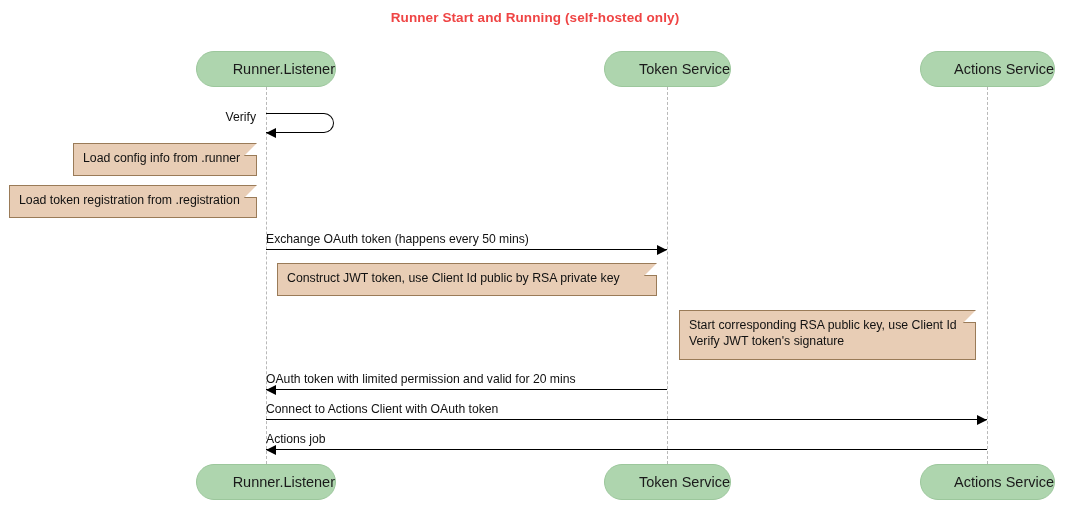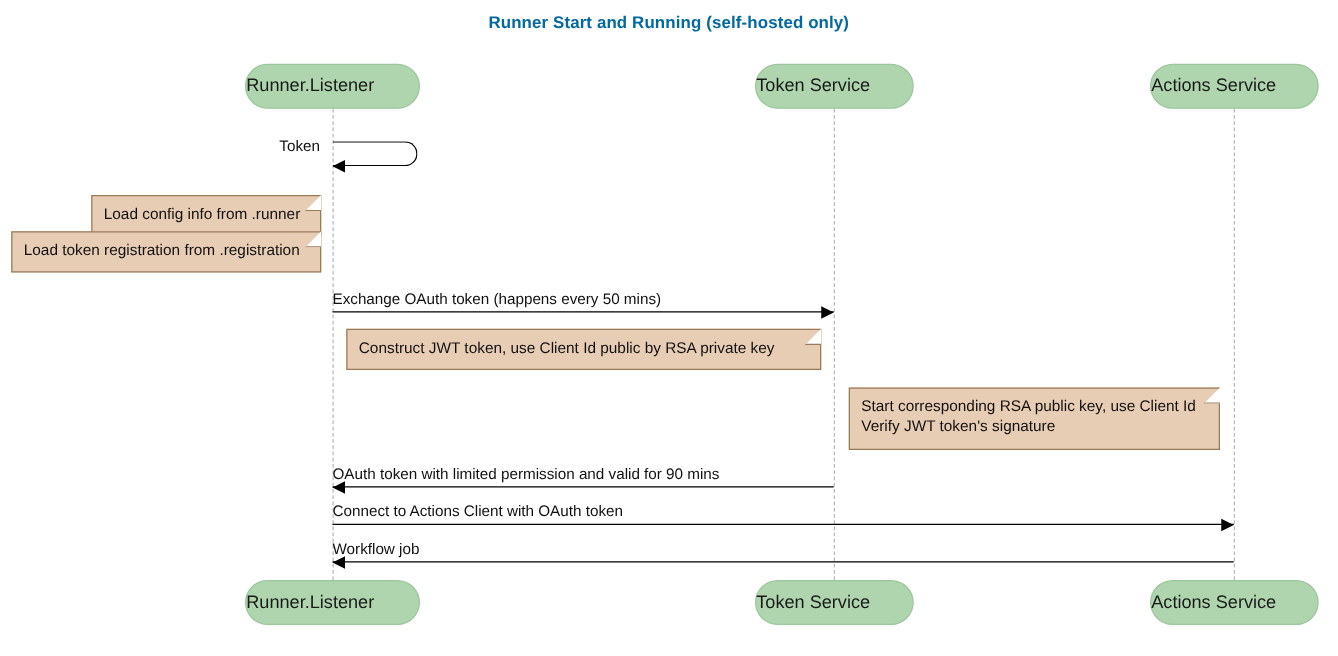--- a/index.html
+++ b/index.html
@@ -21,37 +21,37 @@
     height: 525px;
   }
   .title {
     position: absolute;
     left: 0;
     top: 10px;
     width: 1070px;
     text-align: center;
     font-size: 13.5px;
     font-weight: bold;
-    color: #0369a1;
+    color: #ef4444;
     letter-spacing: 0.1px;
   }
   .lifeline {
     position: absolute;
     width: 0;
     border-left: 1px dashed #b9b9b9;
   }
   .participant {
     position: absolute;
     height: 36px;
     border-radius: 18px;
     background: #aed5ae;
     border: 1px solid #9cc79c;
     display: flex;
     align-items: center;
-    justify-content: flex-start;
+    justify-content: flex-end;
     color: #1a1a1a;
     font-size: 14.5px;
     box-sizing: border-box;
   }
   .note {
     position: absolute;
     background: #e8cdb5;
     border: 1px solid #9a7b58;
     box-sizing: border-box;
     color: #111111;
@@ -136,44 +136,44 @@
         <span>Token Service</span>
       </div>
       <div class="participant" style="left: 920px; top: 464px; width: 135px;">
         <span>Actions Service</span>
       </div>
     </div>
   <div id="messages">
       <div style="position: absolute; left: 0px; top: 0px; width: 1070px; height: 0px;">
         <div class="self-loop" style="left: 266px; top: 113px; width: 68px; height: 20px;"></div>
         <div class="arrow-head arrow-left" style="left: 266px; top: 128px;"></div>
-        <div class="msg-label" style="left: 176px; top: 110px; width: 80px; text-align: right;">Token</div>
+        <div class="msg-label" style="left: 176px; top: 110px; width: 80px; text-align: right;">Verify</div>
       </div>
       <div style="position: absolute; left: 0px; top: 0px; width: 1070px; height: 0px;">
         <div class="msg-line" style="left: 266px; top: 249px; width: 401px;"></div>
         <div class="arrow-head arrow-right" style="left: 657px; top: 245px;"></div>
         <div class="msg-label" style="left: 266px; width: 401px; top: 232px;">Exchange OAuth token (happens every 50 mins)</div>
       </div>
       <div style="position: absolute; left: 0px; top: 0px; width: 1070px; height: 0px;">
         <div class="msg-line" style="left: 266px; top: 389px; width: 401px;"></div>
         <div class="arrow-head arrow-left" style="left: 266px; top: 385px;"></div>
-        <div class="msg-label" style="left: 266px; width: 401px; top: 372px;">OAuth token with limited permission and valid for 90 mins</div>
+        <div class="msg-label" style="left: 266px; width: 401px; top: 372px;">OAuth token with limited permission and valid for 20 mins</div>
       </div>
       <div style="position: absolute; left: 0px; top: 0px; width: 1070px; height: 0px;">
         <div class="msg-line" style="left: 266px; top: 419px; width: 721px;"></div>
         <div class="arrow-head arrow-right" style="left: 977px; top: 415px;"></div>
         <div class="msg-label" style="left: 266px; width: 721px; top: 402px;">Connect to Actions Client with OAuth token</div>
       </div>
       <div style="position: absolute; left: 0px; top: 0px; width: 1070px; height: 0px;">
         <div class="msg-line" style="left: 266px; top: 449px; width: 721px;"></div>
         <div class="arrow-head arrow-left" style="left: 266px; top: 445px;"></div>
-        <div class="msg-label" style="left: 266px; width: 721px; top: 432px;">Workflow job</div>
+        <div class="msg-label" style="left: 266px; width: 721px; top: 432px;">Actions job</div>
       </div>
     </div>
   <div id="notes">
-      <div class="note" style="left: 73px; top: 156px; width: 184px; height: 33px;"><span>Load config info from .runner</span></div>
+      <div class="note" style="left: 73px; top: 143px; width: 184px; height: 33px;"><span>Load config info from .runner</span></div>
       <div class="note" style="left: 9px; top: 185px; width: 248px; height: 33px;"><span>Load token registration from .registration</span></div>
       <div class="note" style="left: 277px; top: 263px; width: 380px; height: 33px;"><span>Construct JWT token, use Client Id public by RSA private key</span></div>
       <div class="note" style="left: 679px; top: 310px; width: 297px; height: 50px;"><span>Start corresponding RSA public key, use Client Id
 Verify JWT token's signature</span></div>
     </div>
 
 </div>
 
 </body></html>

